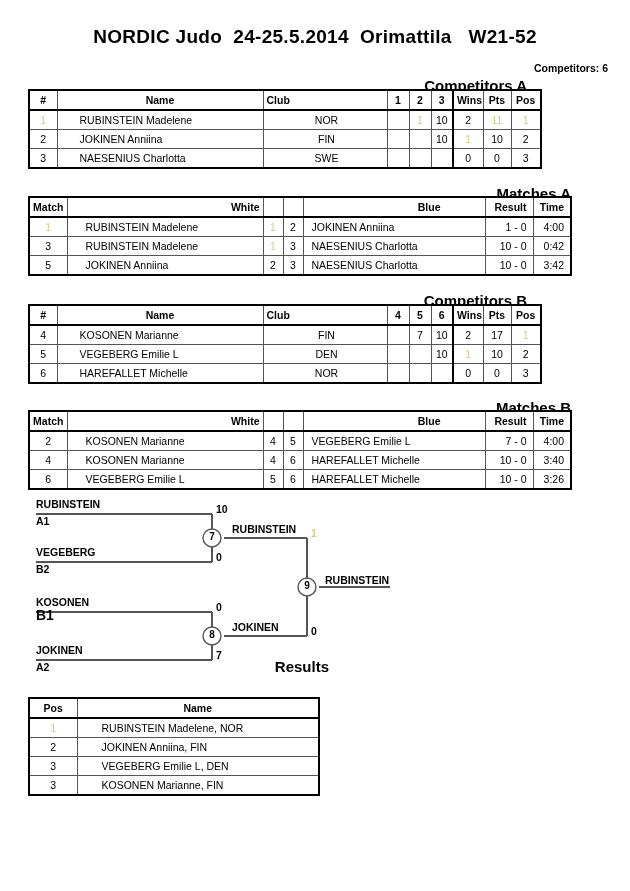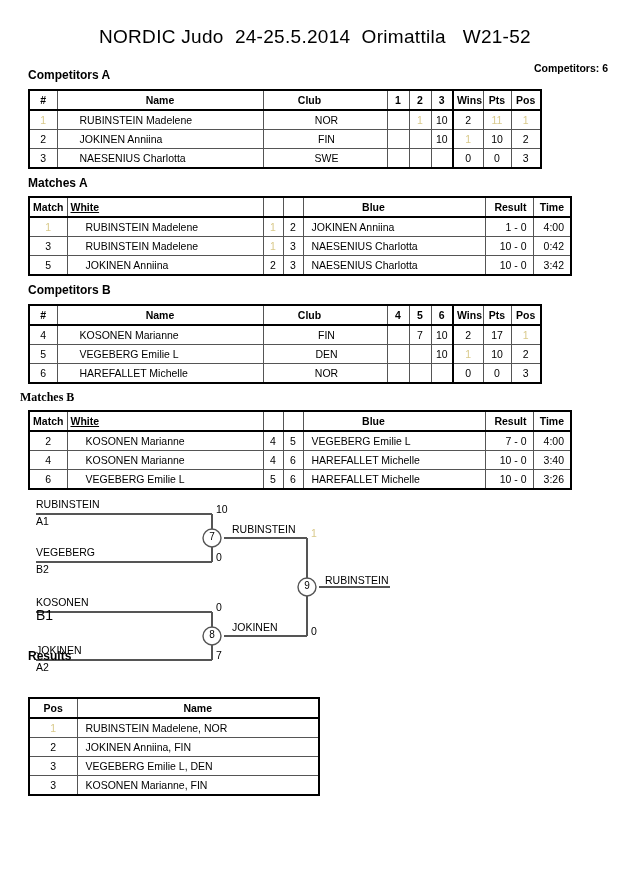--- a/index.html
+++ b/index.html
@@ -14,40 +14,40 @@
     position: relative;
     font-family: "Liberation Sans", sans-serif;
     color: #000000;
     -webkit-font-smoothing: none;
   }
 
   
   .page-title {
     text-align: center;
     font-size: 19px;
-    font-weight: normal;
+    font-weight: bold;
     letter-spacing: 0.3px;
     margin: 0;
     padding-top: 26px;
     white-space: pre;
   }
   .competitor-count {
     position: absolute;
     top: 62px;
     right: 22px;
     font-size: 10.5px;
     font-weight: bold;
   }
 
   
   .section-caption {
-    text-align: left;
-    font-size: 12px;
+    text-align: right;
+    font-size: 15px;
     font-weight: bold;
-    margin: 0;
+    margin: 9px;
   }
 
   
   table.grid {
     border-collapse: collapse;
     table-layout: fixed;
     font-size: 10.5px;
     background: #ffffff;
   }
   table.grid th,
@@ -81,54 +81,55 @@
   .competitors-table col.c-hash  { width: 28px; }
   .competitors-table col.c-name  { width: 206px; }
   .competitors-table col.c-club  { width: 124px; }
   .competitors-table col.c-slot  { width: 22px; }
   .competitors-table col.c-wins  { width: 30px; }
   .competitors-table col.c-pts   { width: 28px; }
   .competitors-table col.c-pos   { width: 30px; }
   .competitors-table .name-cell  { text-align: left; padding-left: 22px; }
   .competitors-table .club-cell  { text-align: center; padding-left: 6px; }
   .competitors-table thead .th-name { text-align: center; }
-  .competitors-table thead .th-club { text-align: center; padding-right: 34px; }
+  .competitors-table thead .th-club { text-align: left; padding-right: 34px; }
   .competitors-table .sep-strong { border-left: 2px solid #000000; }
 
   
   .matches-table { position: absolute; left: 28px; width: 534px; }
   .matches-table col.m-match { width: 38px; }
   .matches-table col.m-white { width: 196px; }
   .matches-table col.m-wn    { width: 20px; }
   .matches-table col.m-bn    { width: 20px; }
   .matches-table col.m-blue  { width: 182px; }
   .matches-table col.m-res   { width: 48px; }
   .matches-table col.m-time  { width: 38px; }
   .matches-table .white-cell { text-align: left; padding-left: 18px; }
   .matches-table .blue-cell  { text-align: left; padding-left: 8px; }
-  .matches-table thead .th-white { text-align: left; text-decoration: underline; }
-  .matches-table thead .th-blue  { text-align: center; padding-right: 44px; }
+  .matches-table thead .th-white { text-align: right; }
+  .matches-table thead .th-blue  { text-align: right; padding-right: 44px; }
   .matches-table thead .th-res,
   .matches-table thead .th-time  { text-align: right; padding-right: 6px; }
   .matches-table .res-cell,
   .matches-table .time-cell { text-align: right; padding-right: 6px; }
 
   
   .results-table { position: absolute; left: 28px; width: 292px; }
   .results-table col.r-pos  { width: 48px; }
   .results-table col.r-name { width: 242px; }
-  .results-table .rname { text-align: left; padding-left: 8px; margin-left: 8px; }
+  .results-table .rname { text-align: left; padding-left: 24px; margin-left: 8px; }
 
   
   #bracket-area {
     position: absolute;
     left: 0;
     top: 495px;
     width: 616px;
     height: 185px;
+    font-weight: bold;
   }
   #bracket-area svg { display: block; }
 </style>
 </head>
 <body>
 
 <div class="page-title">NORDIC Judo  24-25.5.2014  Orimattila   W21-52</div>
 <div class="competitor-count">Competitors: 6</div>
 
 <div class="section-caption" style="position:absolute; left:28px; top:68px; width:490px;">Competitors A</div>
@@ -306,21 +307,21 @@
       <td class="c-num"></td>
       <td class="c-num"></td>
       <td class="c-num"></td>
       <td class="c-num sep-strong">0</td>
       <td class="c-num">0</td>
       <td class="c-num outer-r">3</td>
     </tr>
   </tbody>
 </table>
 
-<div class="section-caption" style="position:absolute; left:20px; top:390px; width:534px;font-family:Liberation Serif, serif;">Matches B</div>
+<div class="section-caption" style="position:absolute; left:28px; top:390px; width:534px;">Matches B</div>
 
 <table class="grid matches-table" style="top:410px;">
   <colgroup>
     <col class="m-match">
       <col class="m-white">
       <col class="m-wn">
       <col class="m-bn">
     <col class="m-blue">
       <col class="m-res">
       <col class="m-time">

